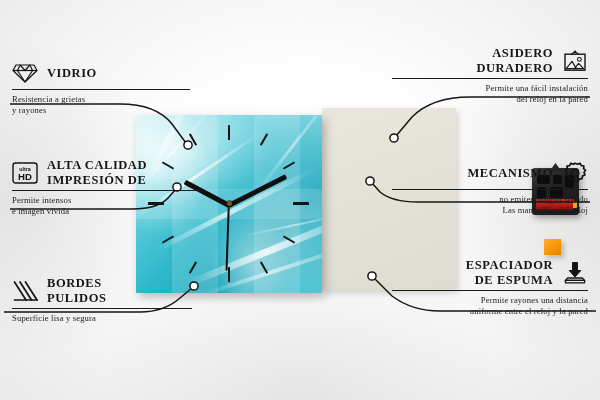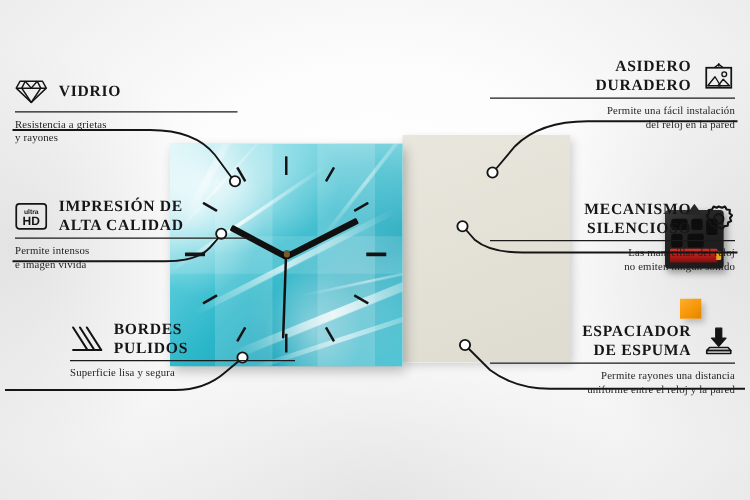--- a/index.html
+++ b/index.html
@@ -315,32 +315,32 @@
   <div class="callout left" style="left:12px; top:158px;">
     <div class="co-head">
       <span class="icon-box">
         <svg width="26" height="24" viewBox="0 0 26 24">
           <rect x="1" y="2" width="24" height="20" rx="2.5" fill="none" stroke="#141414" stroke-width="1.4"></rect>
           <text x="13" y="10.4" font-family="Liberation Sans, sans-serif" font-size="5.4" font-weight="700" text-anchor="middle" fill="#141414">ultra</text>
           <text x="13" y="19.2" font-family="Liberation Sans, sans-serif" font-size="9.6" font-weight="700" text-anchor="middle" fill="#141414">HD</text>
         </svg>
       </span>
       <span>
+        <div class="co-title">ALTA CALIDAD</div>
         <div class="co-title">IMPRESIÓN DE</div>
-        <div class="co-title">ALTA CALIDAD</div>
       </span>
     </div>
     <div class="co-rule" style="width:190px;"></div>
     <div class="co-desc">
       <div>Permite intensos</div>
       <div>e imagen vívida</div>
     </div>
   </div>
 
-  <div class="callout left" style="left:12px; top:256px;margin-left:44px;">
+  <div class="callout left" style="left:12px; top:276px;">
     <div class="co-head">
       <span class="icon-box">
         <svg width="26" height="24" viewBox="0 0 26 24">
           <g stroke="#141414" stroke-width="1.7" fill="none" stroke-linecap="round">
             <path d="M2.5,3 L14,21"></path>
             <path d="M8,3 L19.5,21"></path>
             <path d="M13.5,3 L25,21"></path>
             <path d="M2.5,21 L25,21"></path>
           </g>
         </svg>
@@ -386,27 +386,26 @@
       <span class="icon-box">
         <svg width="26" height="24" viewBox="0 0 26 24">
           <g fill="none" stroke="#141414" stroke-width="1.7" stroke-linejoin="round">
             <path d="M13,2.2 l2.6,1.0 2.4,-1.0 1.3,2.4 2.6,0.4 -0.3,2.6 2.0,1.7 -1.6,2.1 0.9,2.5 -2.4,1.1 -0.4,2.6 -2.6,0.3 -1.6,2.1 -2.4,-1.1 -2.5,1.1 -1.6,-2.1 -2.6,-0.3 -0.4,-2.6 -2.4,-1.1 0.9,-2.5 -1.6,-2.1 2.0,-1.7 -0.3,-2.6 2.6,-0.4 1.3,-2.4 2.4,1.0 Z"></path>
             <circle cx="13" cy="12" r="3.7"></circle>
           </g>
         </svg>
       </span>
       <span>
         <div class="co-title">MECANISMO</div>
-        <div class="co-title">SILENCIOSO</div>
       </span>
     </div>
     <div class="co-rule" style="width:196px; margin-left:34px;"></div>
     <div class="co-desc">
+      <div>no emiten ningún sonido</div>
       <div>Las manecillas del reloj</div>
-      <div>no emiten ningún sonido</div>
     </div>
   </div>
 
   <div class="callout right" style="left:358px; top:258px;">
     <div class="co-head">
       <span class="icon-box">
         <svg width="26" height="24" viewBox="0 0 26 24">
           <path d="M10.6,1.5 h4.8 v8.0 h3.4 L13,16.0 L7.2,9.5 h3.4 Z" fill="#141414" stroke="#141414" stroke-width="1" stroke-linejoin="round"></path>
           <path d="M5.6,17.0 h14.8 l2.2,2.4 h-19.2 Z" fill="none" stroke="#141414" stroke-width="1.3" stroke-linejoin="round"></path>
           <path d="M3.4,19.4 h19.2 v2.4 h-19.2 Z" fill="none" stroke="#141414" stroke-width="1.3" stroke-linejoin="round"></path>

